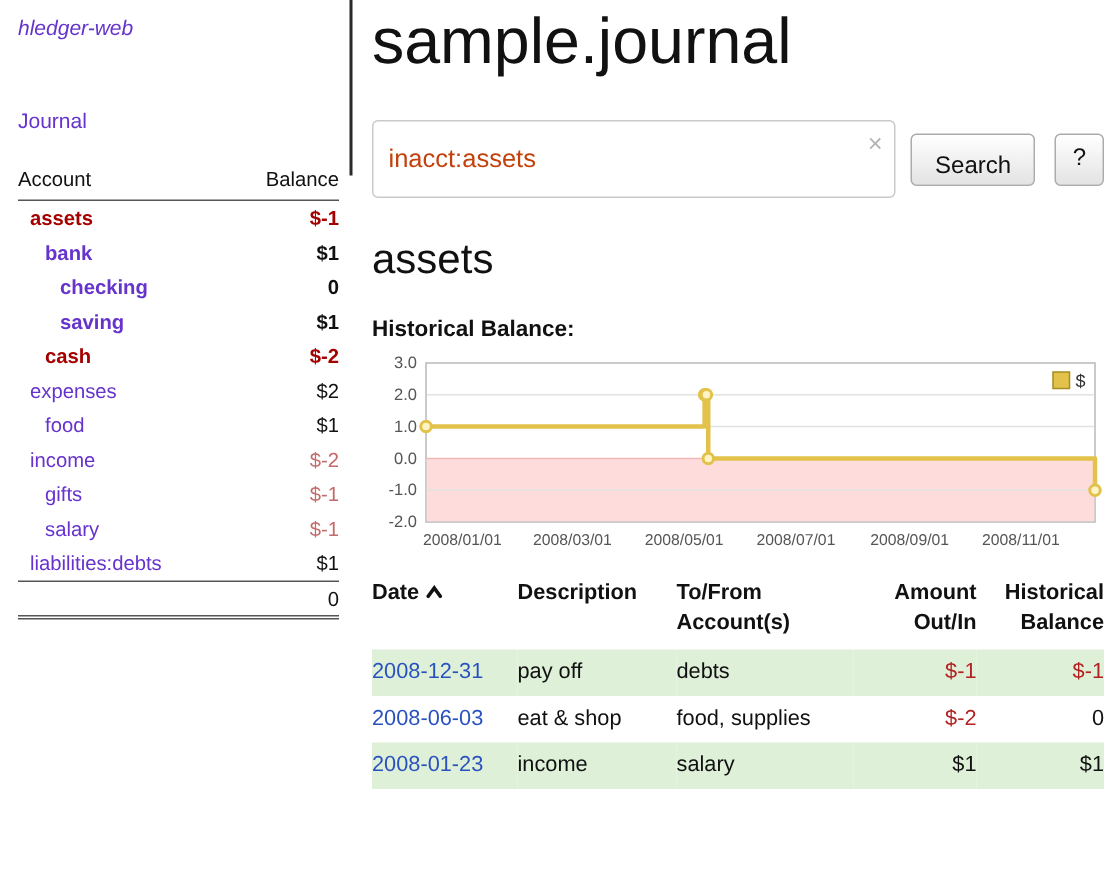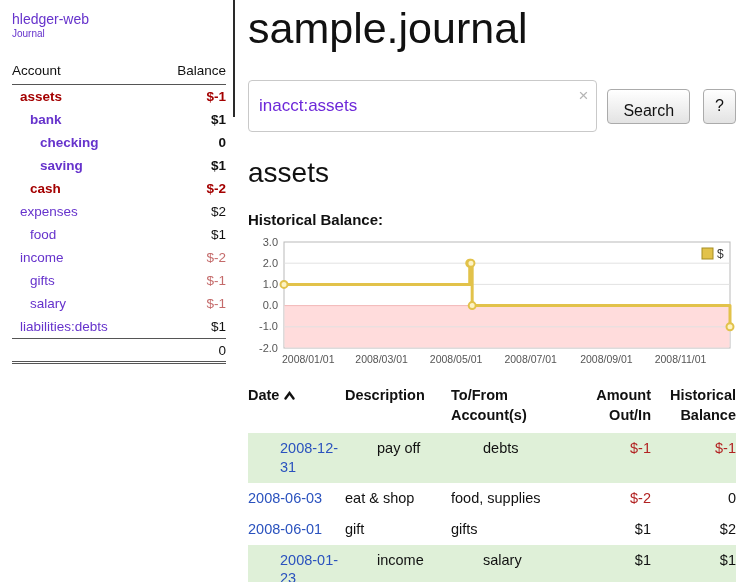--- a/index.html
+++ b/index.html
@@ -6,22 +6,22 @@
   html,body { margin:0; padding:0; }
   body {
     width:742px; height:582px; position:relative; overflow:hidden;
     background:#ffffff; color:#111;
     font-family:"Liberation Sans", sans-serif;
   }
   a { text-decoration:none; cursor:pointer; }
 
   
   .sidebar { position:absolute; left:0; top:0; width:236px; padding:10px 0 0 12px; }
-  .brand { font-size:14px; color:#6633cc; display:inline-block; }
-  .journal-link { display:block; font-size:10px; color:#6633cc; }
+  .brand { font-size:14px; color:#6633cc; display:inline-block;font-style:italic; }
+  .journal-link { display:block; margin-top:44px; font-size:14px; color:#6633cc; }
   .divider { position:absolute; left:233px; top:0; width:2px; height:117px; background:#2a2a2a; }
 
   table.accounts { border-collapse:collapse; width:214px; margin-top:20px; font-size:13.5px; }
   table.accounts th {
     font-weight:normal; padding:4px 0 6px 0; border-bottom:1px solid #555; color:#111;
   }
   table.accounts th.h-acct { text-align:left; }
   table.accounts th.h-bal  { text-align:right; }
   table.accounts td { padding:4px 0; white-space:nowrap; }
   td.acct a { color:#6633cc; }
@@ -35,21 +35,21 @@
   tr.total-row td { border-top:1px solid #555; border-bottom:3px double #555; padding:4px 0 3px 0; }
 
   
   .main { position:absolute; left:248px; top:0; width:488px; }
   h1.page-title { font-size:43px; font-weight:400; margin:4px 0 0 0; letter-spacing:0; }
 
   .search-row { margin-top:27px; display:flex; align-items:center; }
   .search-box { position:relative; width:352px; }
   .search-input {
     width:100%; height:52px; font-size:17px; font-family:"Liberation Sans",sans-serif;
-    border:1px solid #c9c9c9; border-radius:4px; padding:0 30px 0 10px; color:#6d28d9;
+    border:1px solid #c9c9c9; border-radius:4px; padding:0 30px 0 10px; color:#c2410c;
     outline:none; background:#fff;
   }
   .clear-icon {
     position:absolute; right:9px; top:6px; font-size:17px; color:#b5b5b5; cursor:pointer;
   }
   .btn {
     height:35px; margin-left:10px; padding:12px 15px; font-size:16px; color:#111;
     font-family:"Liberation Sans",sans-serif;
     border:1px solid #ababab; border-radius:4px;
     background:linear-gradient(#ffffff,#e3e3e3); cursor:pointer;
@@ -64,21 +64,21 @@
 
   
   table.register { border-collapse:collapse; margin-top:14px; width:488px; font-size:14.5px; }
   table.register th { font-weight:bold; vertical-align:top; padding:0 0 8px 0; line-height:1.35; }
   table.register td { padding:6px 0; vertical-align:top; line-height:1.3; }
   .col-date  { width:97px;  text-align:left; }
   .col-desc  { width:106px; text-align:left; }
   .col-accts { width:118px; text-align:left; padding-right:14px !important; }
   .col-amt   { width:82px;  text-align:right; }
   .col-bal   { width:85px;  text-align:right; }
-  tr.green td { background:#dff0d8;padding-left:32px; }
+  tr.green td { background:#dff0d8; }
   td.col-date a { color:#2a52be; }
   .neg-amt { color:#b22222; }
   .sort-icon { display:inline-block; margin-left:5px; }
 </style>
 </head>
 <body>
 
 <div class="sidebar">
   <a class="brand">hledger-web</a>
   <a class="journal-link">Journal</a>
@@ -211,27 +211,20 @@
         <td class="col-amt neg-amt">$-1</td>
         <td class="col-bal neg-amt">$-1</td>
       </tr>
       <tr>
         <td class="col-date"><a>2008-06-03</a></td>
         <td class="col-desc">eat &amp; shop</td>
         <td class="col-accts">food, supplies</td>
         <td class="col-amt neg-amt">$-2</td>
         <td class="col-bal">0</td>
       </tr>
-      <tr>
-        <td class="col-date"><a>2008-06-01</a></td>
-        <td class="col-desc">gift</td>
-        <td class="col-accts">gifts</td>
-        <td class="col-amt">$1</td>
-        <td class="col-bal">$2</td>
-      </tr>
       <tr class="green">
         <td class="col-date"><a>2008-01-23</a></td>
         <td class="col-desc">income</td>
         <td class="col-accts">salary</td>
         <td class="col-amt">$1</td>
         <td class="col-bal">$1</td>
       </tr>
     </tbody>
   </table>
 </div>

